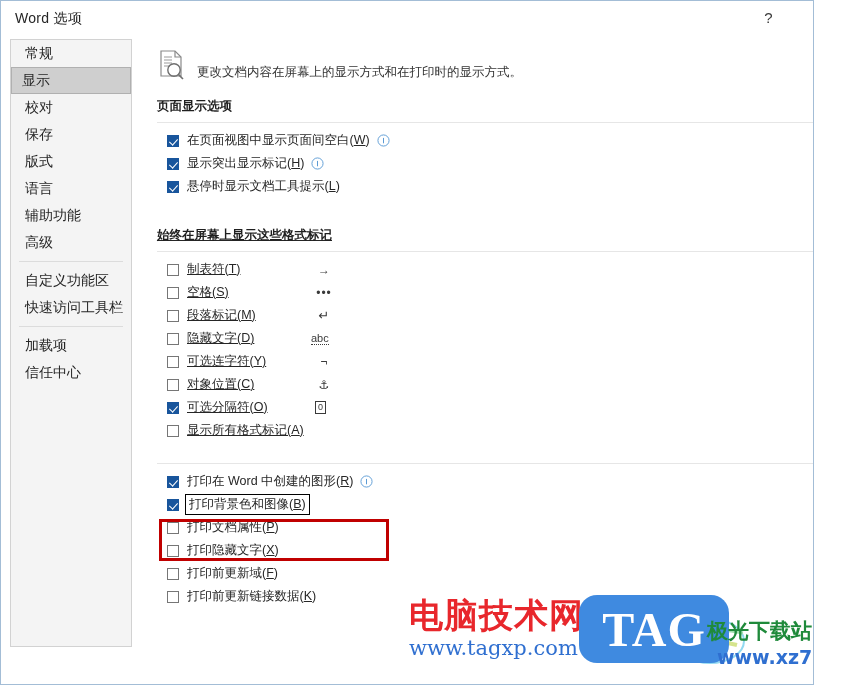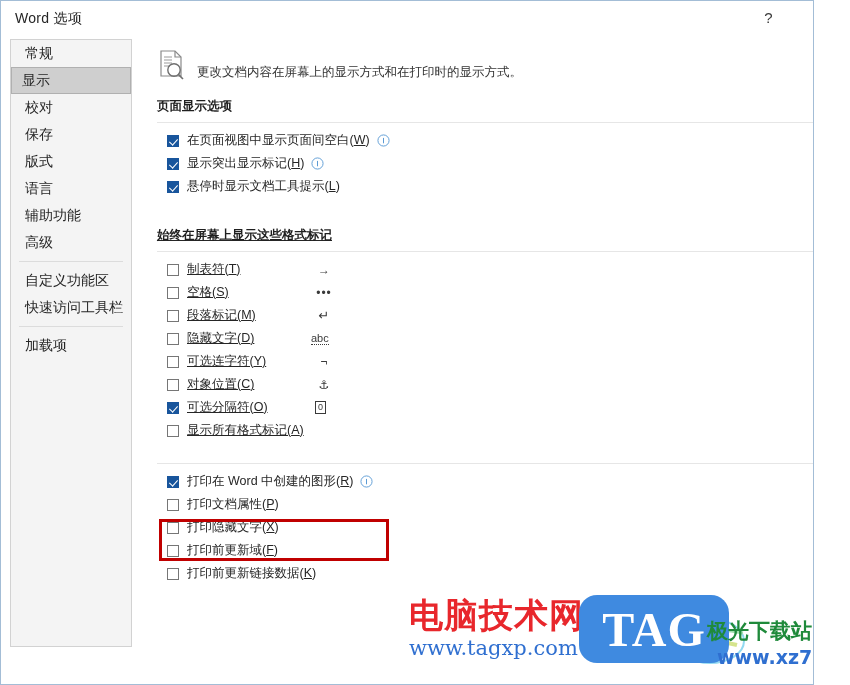--- a/index.html
+++ b/index.html
@@ -359,20 +359,21 @@
       <div class="side-item">保存</div>
       <div class="side-item">版式</div>
       <div class="side-item">语言</div>
       <div class="side-item">辅助功能</div>
       <div class="side-item">高级</div>
       <div class="side-sep"></div>
       <div class="side-item">自定义功能区</div>
       <div class="side-item">快速访问工具栏</div>
       <div class="side-sep"></div>
       <div class="side-item">加载项</div>
+      <div class="side-item">信任中心</div>
     </div>
 
   <div id="content">
 
     <div id="desc-row">
       <svg id="desc-icon" viewBox="0 0 30 32">
         <path d="M4 2 H18 L24 8 V27 H4 Z" fill="#ffffff" stroke="#8a8a8a" stroke-width="1.2"></path>
         <path d="M18 2 V8 H24" fill="none" stroke="#8a8a8a" stroke-width="1.2"></path>
         <line x1="7" y1="8" x2="15" y2="8" stroke="#9a9a9a" stroke-width="1"></line>
         <line x1="7" y1="11" x2="15" y2="11" stroke="#9a9a9a" stroke-width="1"></line>
@@ -456,20 +457,24 @@
           <div class="sec-rule"></div>
           <div class="opt-row">
             <span class="cb checked"></span>
             <span class="opt-label">打印在 Word 中创建的图形(<span class="acc">R</span>)</span>
             <svg class="info-icon" viewBox="0 0 14 14">
               <circle cx="7" cy="7" r="6" fill="none" stroke="#5b9bd5" stroke-width="1"></circle>
               <line x1="7" y1="4.2" x2="7" y2="10" stroke="#5b9bd5" stroke-width="1.1"></line>
             </svg>
           </div>
           <div class="opt-row">
+            <span class="cb checked"></span>
+            <span class="opt-label focus-rect">打印背景色和图像(<span class="acc">B</span>)</span>
+          </div>
+          <div class="opt-row">
             <span class="cb"></span>
             <span class="opt-label">打印文档属性(<span class="acc">P</span>)</span>
           </div>
           <div class="opt-row">
             <span class="cb"></span>
             <span class="opt-label">打印隐藏文字(<span class="acc">X</span>)</span>
           </div>
           <div class="opt-row">
             <span class="cb"></span>
             <span class="opt-label">打印前更新域(<span class="acc">F</span>)</span>

